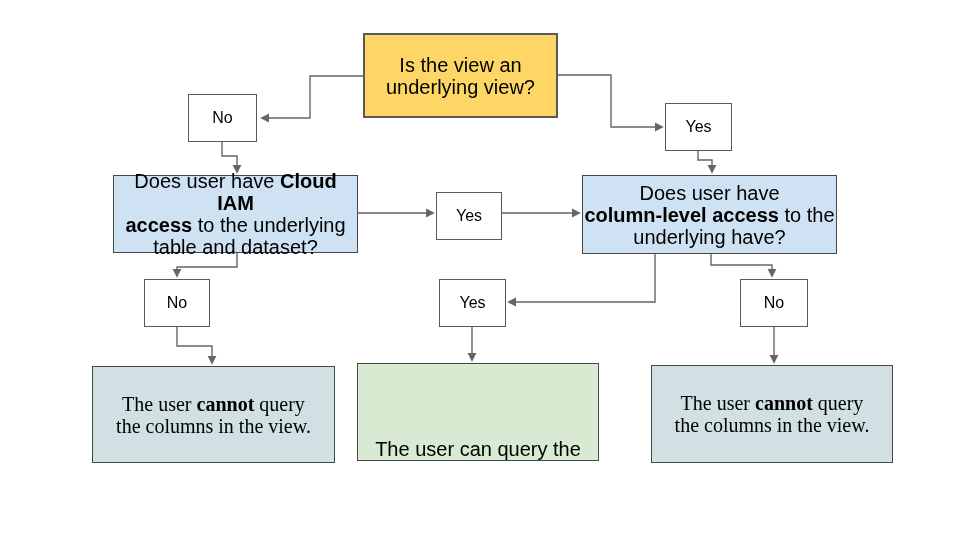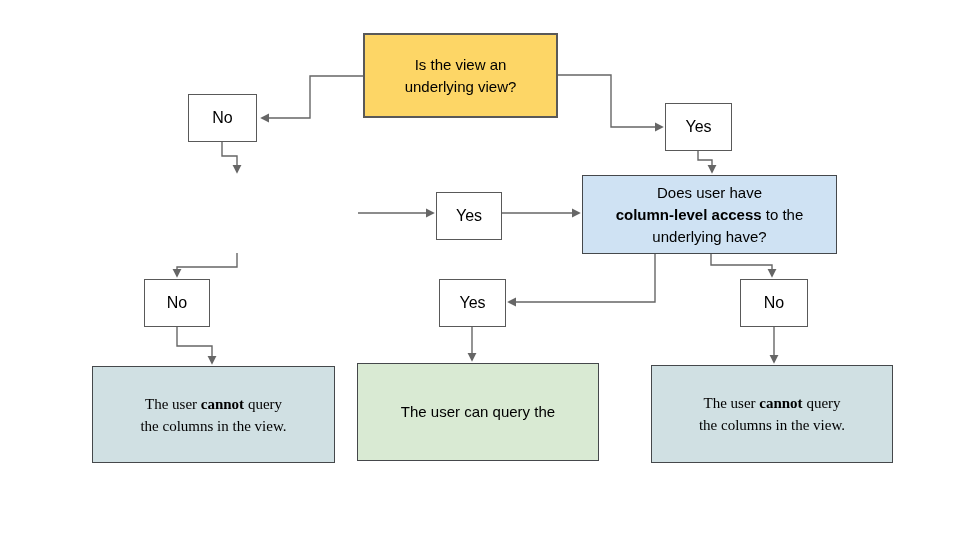--- a/index.html
+++ b/index.html
@@ -23,21 +23,21 @@
     stroke-width: 1.4;
   }
   #arrowhead path { fill: var(--arrow, #666666); }
   .node {
     position: absolute;
     box-sizing: border-box;
     display: flex;
     align-items: center;
     justify-content: center;
     text-align: center;
-    font-size: 15px;
+    font-size: 20px;
     line-height: 22px;
   }
   .node .txt { width: 100%; }
   .node.start {
     background: var(--node-yellow, #fdd666);
     border: 2px solid var(--border-dark, #595959);
   }
   .node.question {
     background: var(--node-blue, #cfe2f3);
     border: 1.5px solid var(--border-question, #45484b);
@@ -48,20 +48,21 @@
     font-size: 16px;
   }
   .node.terminal-no {
     background: var(--node-bluegray, #d0e0e3);
     border: 1.5px solid var(--border-question, #45484b);
     font-family: Liberation Serif, serif;
   }
   .node.terminal-yes {
     background: var(--node-green, #d9ead3);
     border: 1.5px solid var(--border-question, #45484b);
+    align-items: flex-end;
   }
   b { font-weight: bold; }
 </style>
 </head>
 <body>
 
 <div id="canvas">
 
   <svg id="edges-layer" width="960" height="540" viewBox="0 0 960 540" xmlns="http://www.w3.org/2000/svg">
     <defs>
@@ -88,20 +89,23 @@
   </div>
 
   <div class="node small" style="left:188px; top:94px; width:69px; height:48px;">
     <div class="txt">No</div>
   </div>
 
   <div class="node small" style="left:665px; top:103px; width:67px; height:48px;">
     <div class="txt">Yes</div>
   </div>
 
+  <div class="node question" style="left:113px; top:175px; width:245px; height:78px;">
+    <div class="txt"><span>Does user have </span><b>Cloud IAM</b><br><b>access</b><span> to the underlying</span><br><span>table and dataset?</span></div>
+  </div>
 
   <div class="node small" style="left:436px; top:192px; width:66px; height:48px;">
     <div class="txt">Yes</div>
   </div>
 
   <div class="node question" style="left:582px; top:175px; width:255px; height:79px;">
     <div class="txt"><span>Does user have</span><br><b>column-level access</b><span> to the</span><br><span>underlying have?</span></div>
   </div>
 
   <div class="node small" style="left:144px; top:279px; width:66px; height:48px;">

